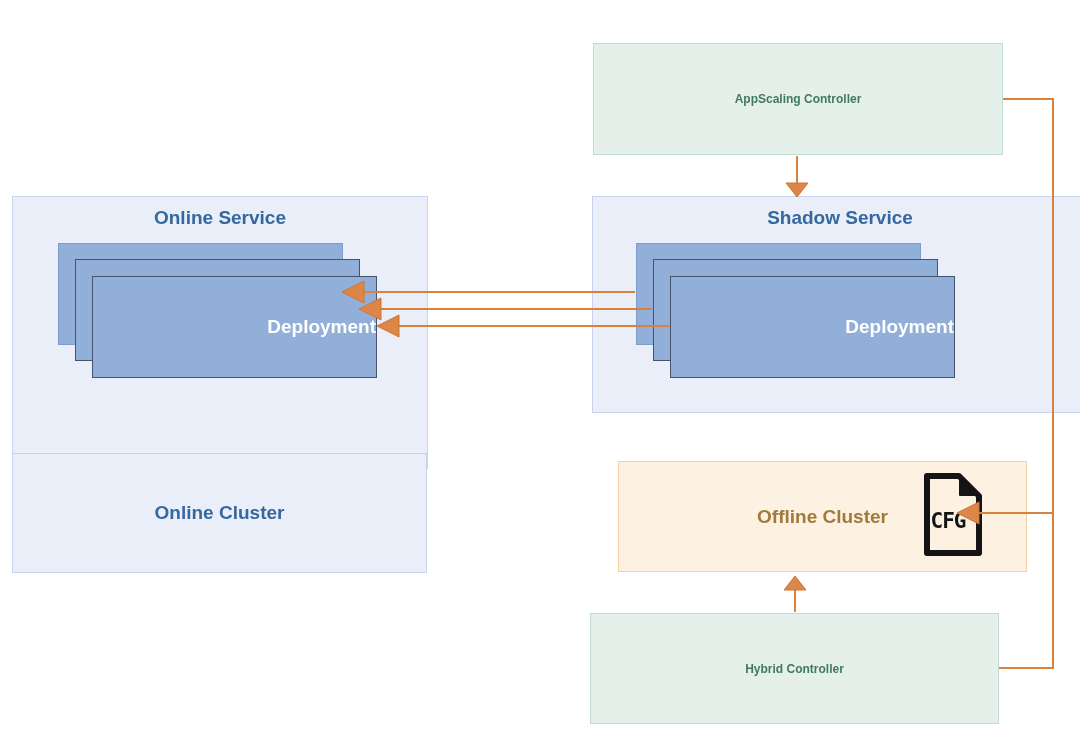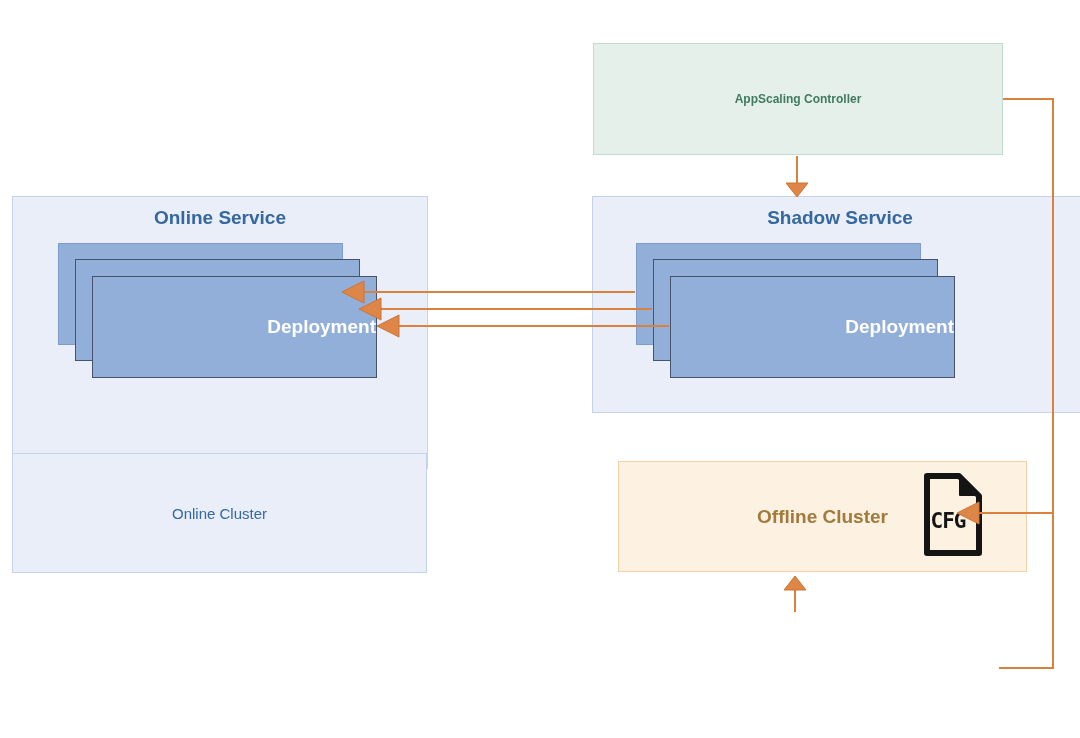--- a/index.html
+++ b/index.html
@@ -23,21 +23,21 @@
   .panel{
     background:var(--blue-panel-fill);border:1px solid var(--blue-panel-border);
   }
   .panel-title{
     position:absolute;top:10px;left:0;width:100%;text-align:center;
     color:var(--blue-text);font-weight:bold;font-size:19px;
   }
   .bluebox{
     background:var(--blue-panel-fill);border:1px solid var(--blue-panel-border);
     display:flex;align-items:center;justify-content:center;
-    color:var(--blue-text);font-weight:normal;font-size:15px;
+    color:var(--blue-text);font-weight:bold;font-size:19px;
   }
   .deploy{
     position:absolute;width:285px;height:102px;background:var(--deployment-fill);
     box-sizing:border-box;
   }
   .deploy.back{border:1px solid #7e9dca;}
   .deploy.outlined{border:1.5px solid var(--deployment-border);}
   .deploy.front{
     display:flex;align-items:center;justify-content:flex-end;
     color:var(--deployment-text);font-weight:bold;font-size:19px;
@@ -91,20 +91,23 @@
 
   <div class="node peach" style="left:590px;top:461px;width:409px;height:111px;margin-left:28px;">
     <span>Offline Cluster</span>
     <svg class="cfg-icon" viewBox="0 0 66 87">
       <path d="M 8 5 H 40 L 60 25 V 82 H 8 Z"></path>
       <polygon points="41,8 57,24 41,24"></polygon>
       <text x="29" y="57" text-anchor="middle">CFG</text>
     </svg>
   </div>
 
+  <div class="node mint" style="left:590px;top:613px;width:409px;height:111px;">
+    <span>Hybrid Controller</span>
+  </div>
 
   <svg class="edges" viewBox="0 0 1080 738">
 
     <g>
       <line x1="797" y1="156" x2="797" y2="184"></line>
       <polygon points="797,197 786,183 808,183"></polygon>
     </g>
 
     <g>
       <path d="M 1003 99 H 1053 V 668 H 999"></path>

